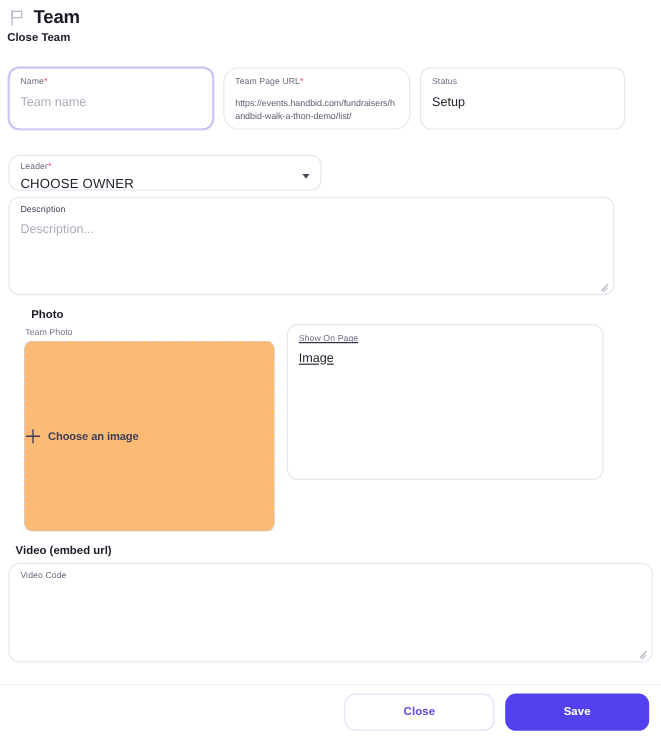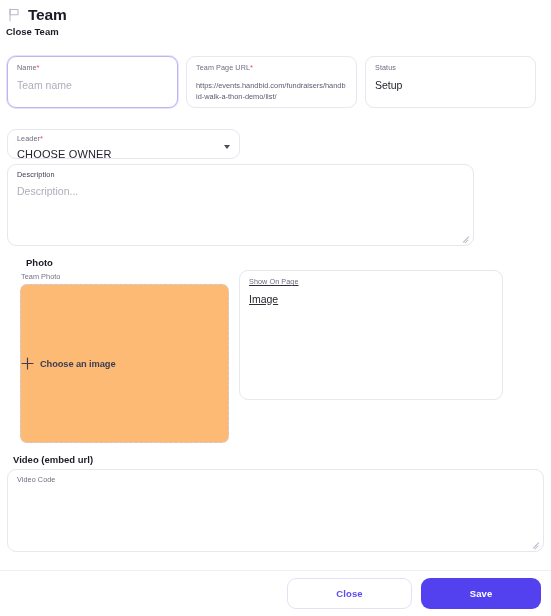--- a/index.html
+++ b/index.html
@@ -58,45 +58,45 @@
   }
   .fplaceholder {
     font-size: 10.5px; color: #aeaebb; line-height: 1.25;
   }
   .furl {
     font-size: 7.4px; color: #5b5b70; line-height: 1.45;
     word-break: break-word;
   }
 
   .name-field { width: 171px; height: 52px; }
-  .url-field  { width: 171px; height: 52px; padding-top:7px; }
+  .url-field  { width: 156px; height: 52px; padding-top:7px;border-radius:13px; }
   .url-field .furl { margin-top: 9px; }
   .status-field { width: 171px; height: 52px; }
 
   .leader-field {
     margin: 6px 7px 0 7px;
-    width: 233px; height: 30px;
+    width: 261px; height: 30px;
     padding: 5px 9px 5px 9px;
     display: block;
   }
   .leader-field .flabel { margin-bottom: 1px; }
   .leader-value {
     font-size: 11px; color: #22222e; letter-spacing: .15px;
   }
   .caret {
     position: absolute; right: 9px; top: 15px;
     width: 0; height: 0;
     border-left: 3.5px solid transparent;
     border-right: 3.5px solid transparent;
     border-top: 4px solid #4a4a5c;
   }
 
   .desc-field {
     margin: 5px 7px 0 7px;
-    width: 467px; height: 82px;
+    width: 505px; height: 82px;
     padding: 6px 9px;
   }
   .desc-field .flabel { color:#3d3d50; font-size:7.3px; margin-bottom:2px; }
 
   .resize-grip {
     position: absolute; right: 3px; bottom: 3px;
     width: 8px; height: 8px;
     pointer-events: auto;
   }
   .resize-grip:before, .resize-grip:after {

